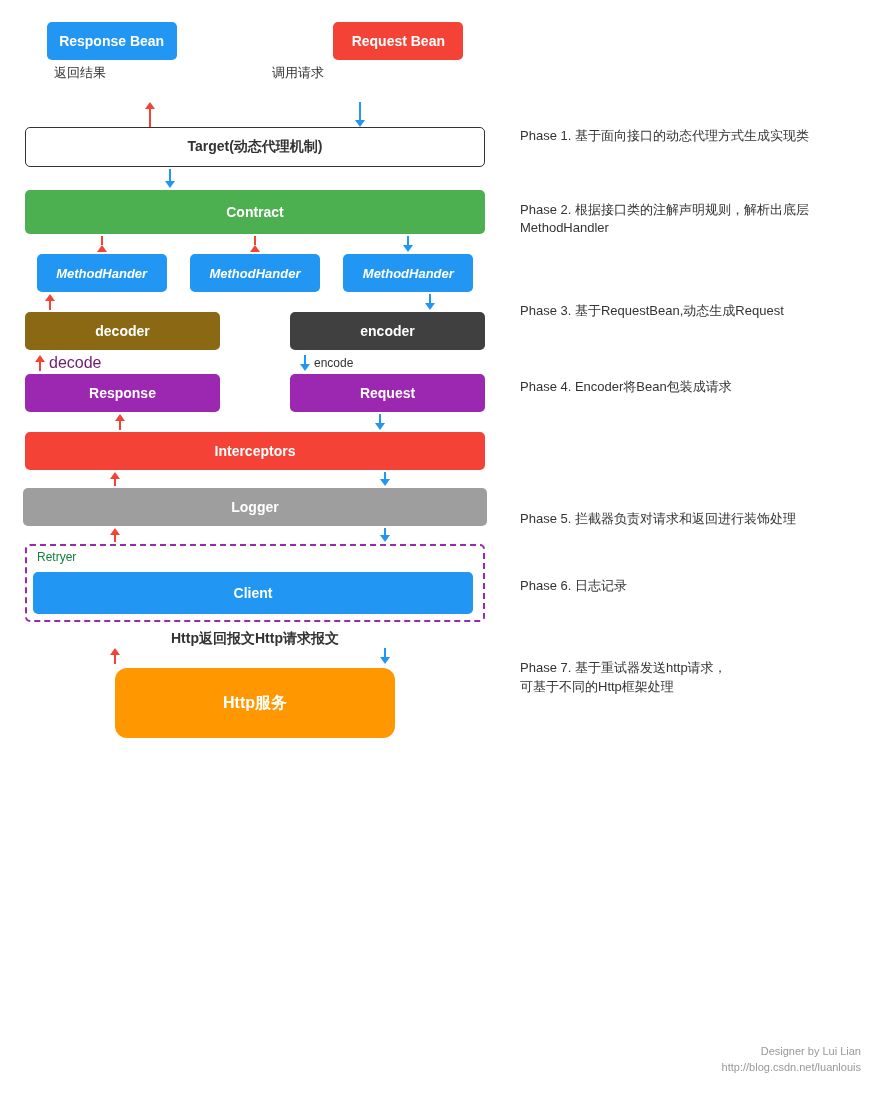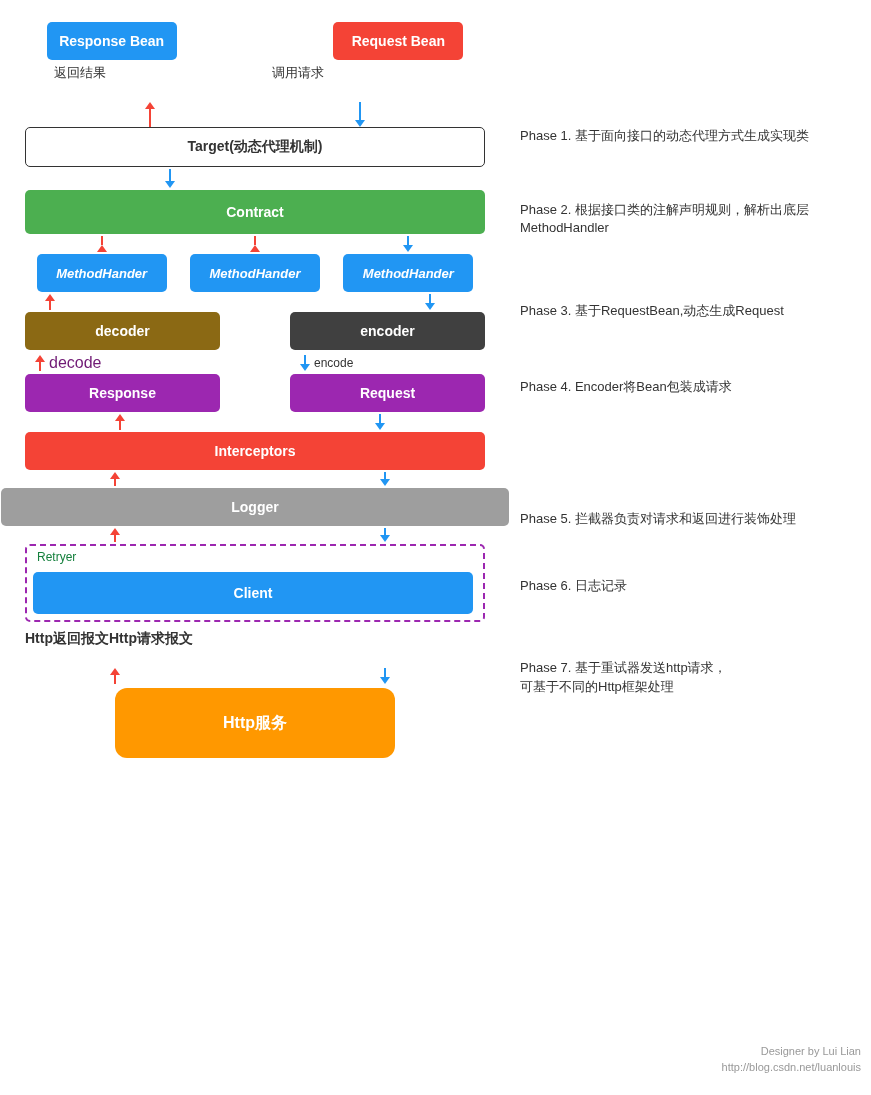--- a/index.html
+++ b/index.html
@@ -178,21 +178,21 @@
       background: #F44336;
       width: 460px;
       height: 38px;
       border-radius: 5px;
       margin-top: 2px;
       margin-bottom: 2px;
     }
 
     .logger-box {
       background: #9E9E9E;
-      width: 508px;
+      width: 464px;
       height: 38px;
       border-radius: 5px;
       margin-top: 2px;
       margin-bottom: 2px;
     }
 
     .retryer-container {
       border: 2px dashed #9C27B0;
       border-radius: 5px;
       width: 460px;
@@ -214,24 +214,24 @@
       background: #2196F3;
       width: 440px;
       height: 42px;
       border-radius: 5px;
       margin-top: 20px;
     }
 
     .http-labels-row {
       display: flex;
       flex-direction: row;
-      justify-content: flex-start;
+      justify-content: center;
       width: 460px;
       margin-top: 6px;
-      margin-bottom: 20px;
+      margin-bottom: 0;
       font-size: 14px;
       font-weight: bold;
       color: #333;
     }
 
     .http-service-box {
       background: #FF9800;
       width: 280px;
       height: 70px;
       border-radius: 12px;

